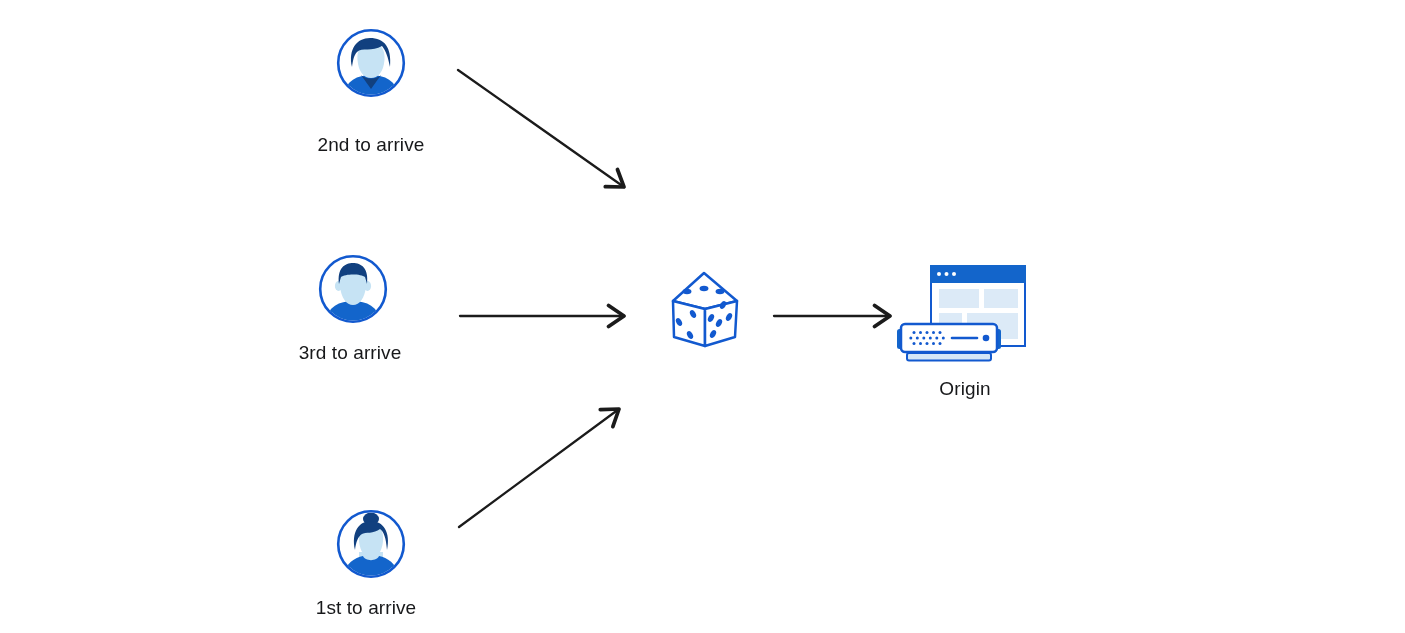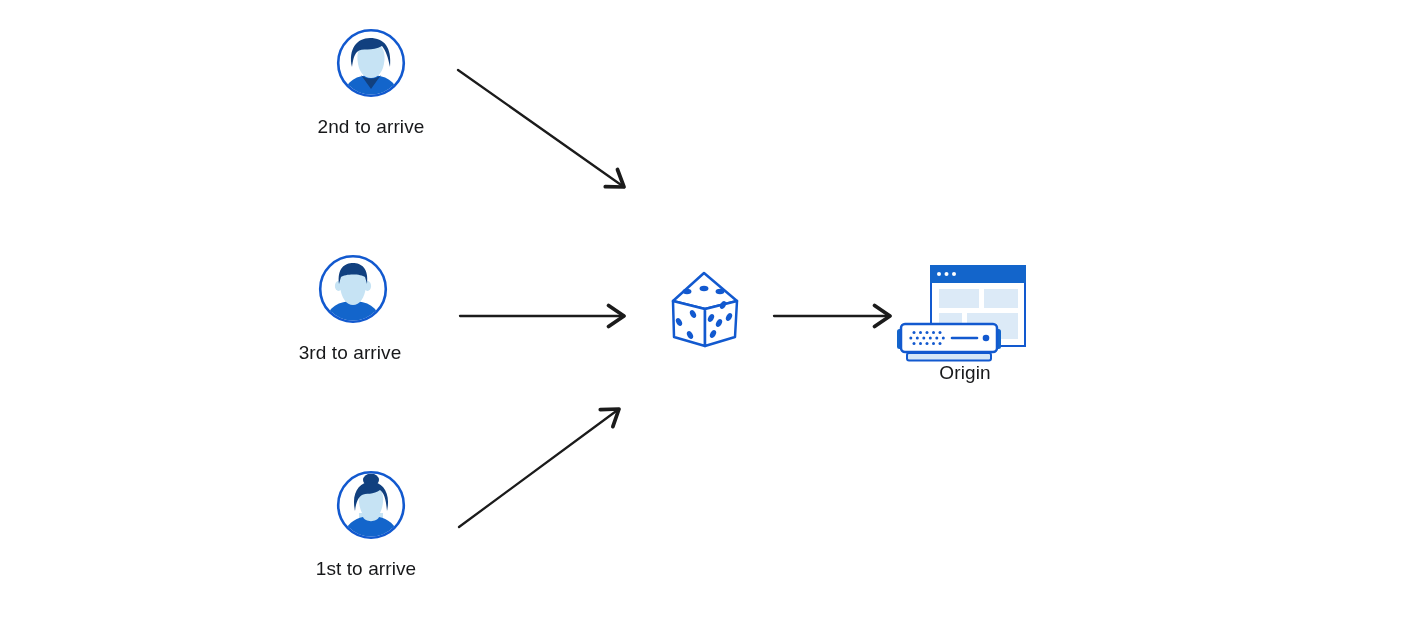--- a/index.html
+++ b/index.html
@@ -54,21 +54,21 @@
           </clipPath>
         </defs>
       <circle cx="36" cy="36" r="32.8" fill="#ffffff" stroke="#1259CF" stroke-width="2.6"></circle>
       <g clip-path="url(#c1)">
         <path d="M7,72 C9,55 21,48 36,48 C51,48 63,55 65,72 Z" fill="#1365CB"></path>
         <path d="M26,48 C30,52.5 42,52.5 46,48 L36,62 Z" fill="#11407F"></path>
         <path d="M36,15 C27,15 21.5,22 22.5,33 C23.5,45 29,51 36,51 C43,51 48.5,45 49.5,33 C50.5,22 45,15 36,15 Z" fill="#C6E3F4"></path>
         <path d="M17,40 C13,22 22,11 35,11 C49,11 57,20 55,40 C53,30 51,24 47,19 C37,25 27,20 22,25 C19,28 18,33 17,40 Z" fill="#11407F"></path>
       </g>
     </svg>
-    <div class="node-label" style="left:-44px; top:89px;">2nd to arrive</div>
+    <div class="node-label" style="left:-44px; top:107px;">2nd to arrive</div>
   </div>
 
   <div class="node" style="left:317px; top:253px;">
     <svg width="72" height="72" viewBox="0 0 72 72">
       <defs>
           <clipPath id="c2">
             <circle cx="36" cy="36" r="31.6"></circle>
           </clipPath>
         </defs>
       <circle cx="36" cy="36" r="32.8" fill="#ffffff" stroke="#1259CF" stroke-width="2.6"></circle>
@@ -76,21 +76,21 @@
         <path d="M7,72 C9,55 21,48 36,48 C51,48 63,55 65,72 Z" fill="#1365CB"></path>
         <ellipse cx="21.5" cy="33" rx="3.6" ry="5" fill="#C6E3F4"></ellipse>
         <ellipse cx="50.5" cy="33" rx="3.6" ry="5" fill="#C6E3F4"></ellipse>
         <path d="M36,14 C27,14 22,21 23,33 C24,45 29.5,52 36,52 C42.5,52 48,45 49,33 C50,21 45,14 36,14 Z" fill="#C6E3F4"></path>
         <path d="M22,31 C20,15 28,10 36,10 C44,10 52,15 50,31 L48,24 C44,20.5 28,20.5 24,24 Z" fill="#11407F"></path>
       </g>
     </svg>
     <div class="node-label" style="left:-47px; top:89px;">3rd to arrive</div>
   </div>
 
-  <div class="node" style="left:335px; top:469px;">
+  <div class="node" style="left:335px; top:508px;">
     <svg width="72" height="72" viewBox="0 0 72 72">
       <defs>
           <clipPath id="c3">
             <circle cx="36" cy="36" r="31.6"></circle>
           </clipPath>
         </defs>
       <circle cx="36" cy="36" r="32.8" fill="#ffffff" stroke="#1259CF" stroke-width="2.6"></circle>
       <g clip-path="url(#c3)">
         <path d="M24,44 L48,44 L48,60 L24,60 Z" fill="#C6E3F4"></path>
         <path d="M7,72 C9,56 19,50 28,48 C30,53.5 42,53.5 44,48 C53,50 63,56 65,72 Z" fill="#1365CB"></path>
@@ -161,16 +161,16 @@
           <circle cx="48.3" cy="80" r="1.5"></circle>
         <circle cx="19" cy="85.5" r="1.5"></circle>
           <circle cx="25.5" cy="85.5" r="1.5"></circle>
           <circle cx="32" cy="85.5" r="1.5"></circle>
           <circle cx="38.5" cy="85.5" r="1.5"></circle>
           <circle cx="45" cy="85.5" r="1.5"></circle>
       </g>
       <line x1="57" y1="80" x2="82" y2="80" stroke="#1259CF" stroke-width="2.6" stroke-linecap="round"></line>
       <circle cx="91" cy="80" r="3.3" fill="#1259CF"></circle>
     </svg>
-    <div class="node-label" style="left:-10px; top:104px;">Origin</div>
+    <div class="node-label" style="left:-10px; top:120px;">Origin</div>
   </div>
 
 </div>
 
 </body></html>

